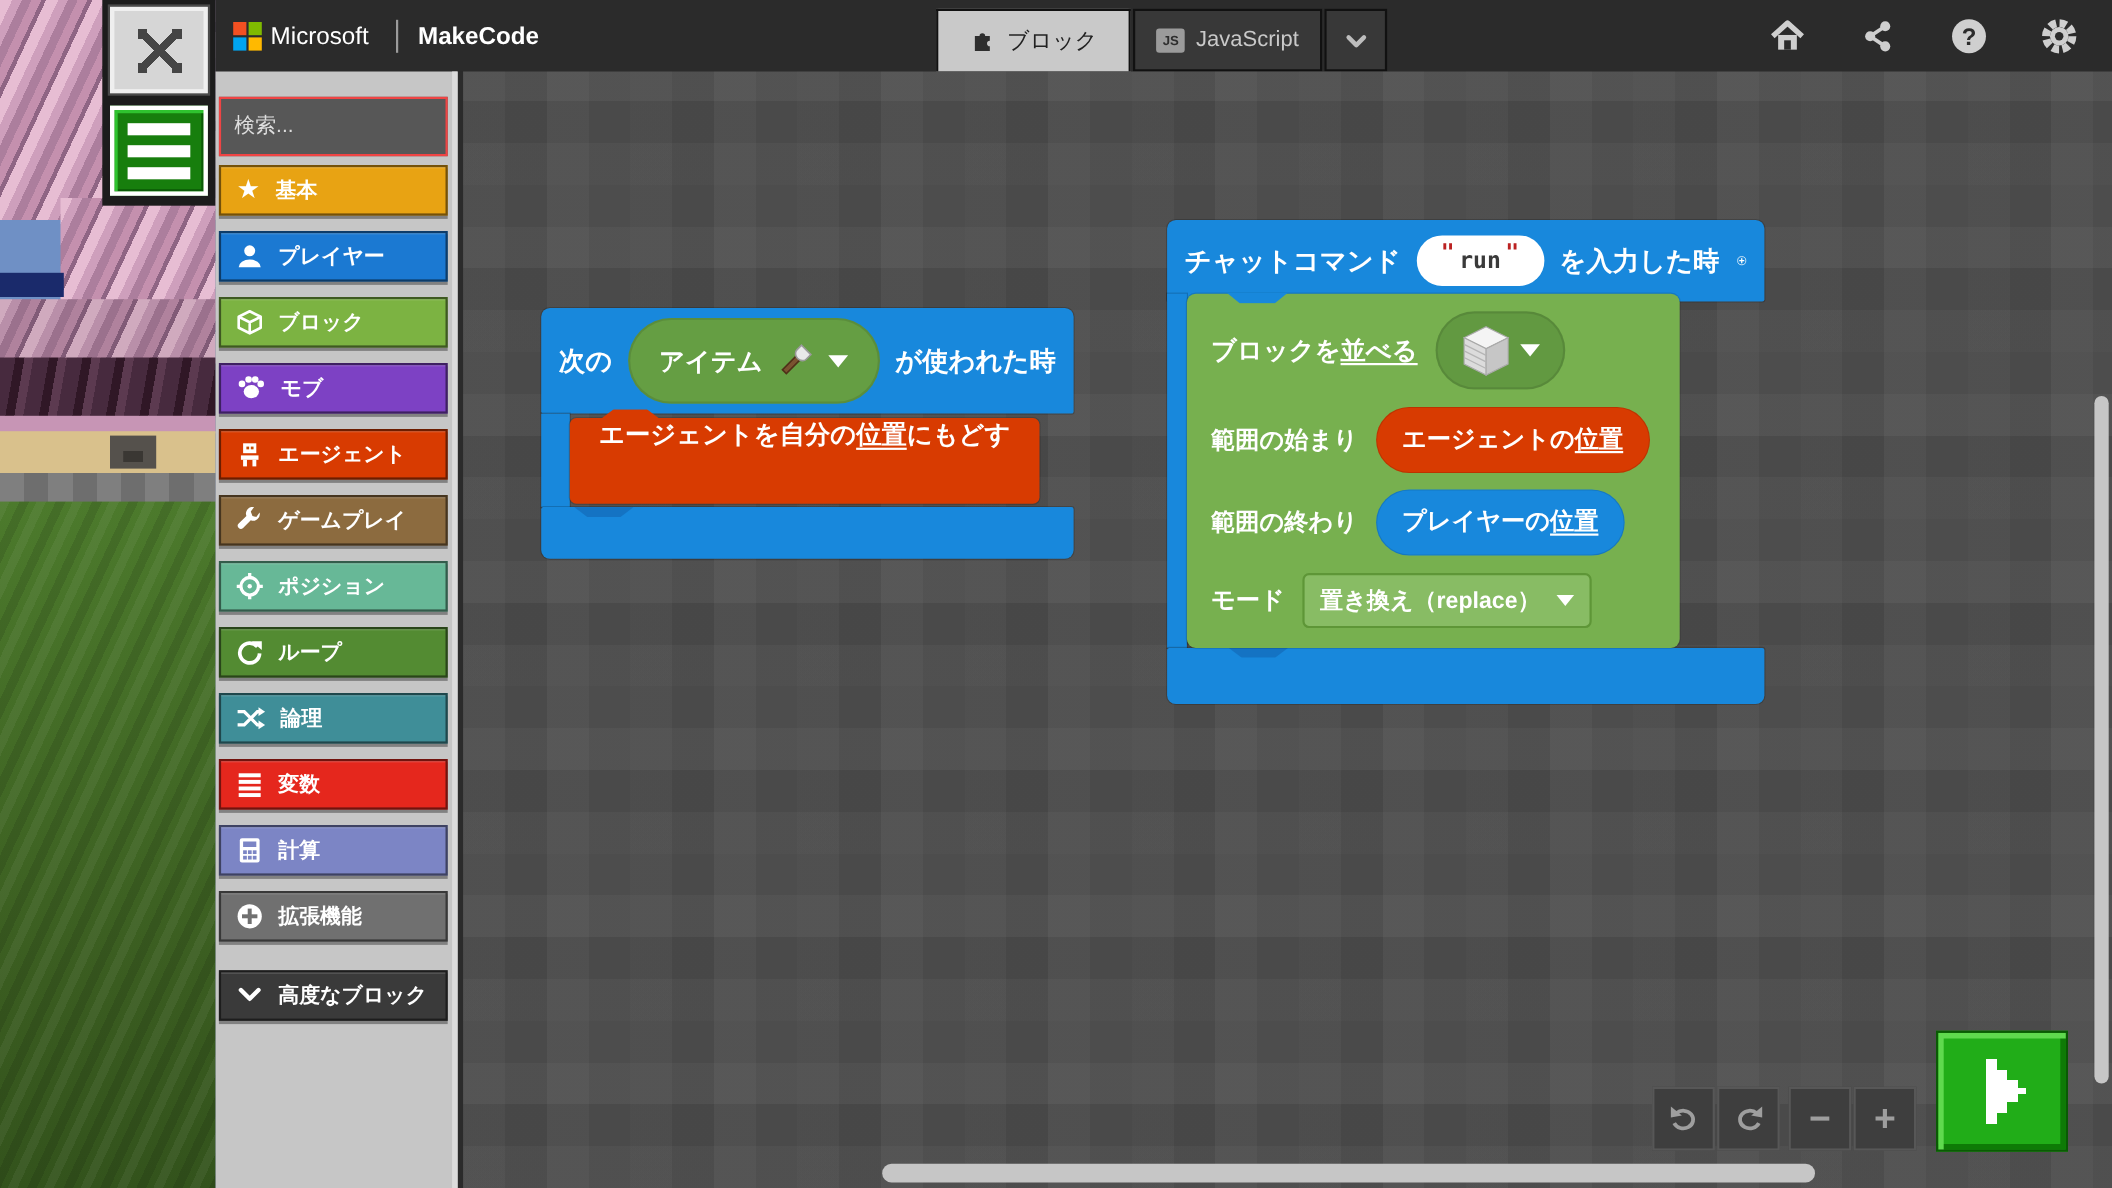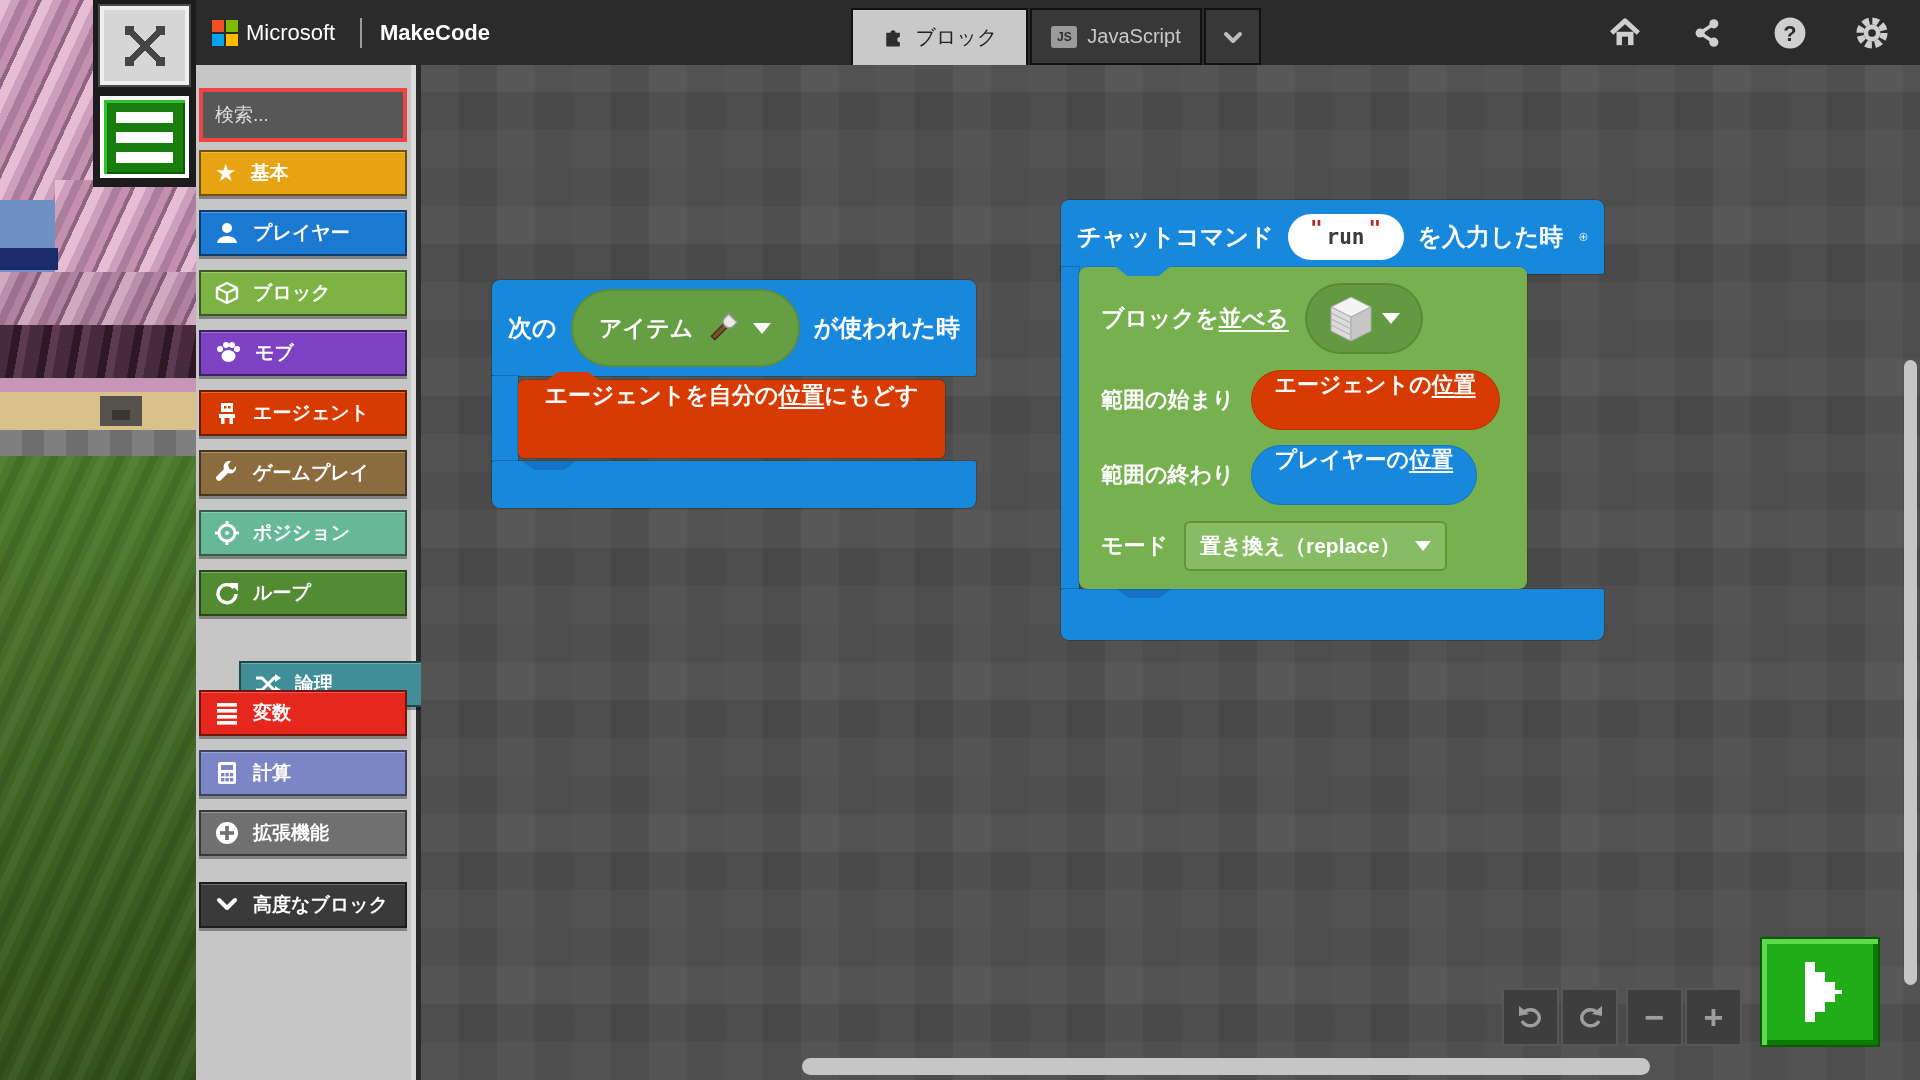--- a/index.html
+++ b/index.html
@@ -57,21 +57,21 @@
               font-size:12px; font-weight:bold; display:flex; align-items:center; justify-content:center; }
   .tab-caret { left:1008px; top:8px; width:57px; height:57px; background:#383838;
                border:2px solid #111; display:flex; align-items:center; justify-content:center; cursor:pointer; }
 
   .hdr-icon { top:14px; width:38px; height:38px; display:flex; align-items:center; justify-content:center; cursor:pointer; }
 
   
   .sidebar { left:196px; top:65px; width:220px; height:1015px; background:#C6C6C6;
              border-right:5px solid #DCDCDC; }
   .search-box { left:3px; top:23px; width:208px; height:54px; background:#575757;
-                border:4px solid #ef4444; display:flex; align-items:center; }
+                border:2px solid #ef4444; display:flex; align-items:center; }
   .search-box input { flex:1; background:transparent; border:none; outline:none;
                       color:#E8E8E8; font-size:19px; padding:0 12px;
                       font-family:"Liberation Sans","DejaVu Sans",sans-serif; }
   .search-box input::placeholder { color:#DDD; opacity:1; }
   .search-glyph { margin-right:12px; }
 
   .cat { left:3px; width:208px; height:46px; display:flex; align-items:center; gap:14px;
          padding:0 14px; color:#FFF; font-weight:bold; font-size:19px; cursor:pointer;
          border:2px solid rgba(0,0,0,.5);
          box-shadow:0 3px 0 rgba(0,0,0,.35), inset 0 1px 0 rgba(255,255,255,.25); }
@@ -122,22 +122,22 @@
   .run-txt { color:#3A3A3A; font-weight:bold; }
   .plus-circle { margin-left:2px; cursor:pointer; }
 
   .fill-green { left:18px; top:67px; width:448px; height:322px; background:#77B04F;
                 border-radius:8px; cursor:grab; box-shadow:0 0 0 1px rgba(0,0,0,.12);
                 display:flex; flex-direction:column; justify-content:space-between; padding:16px 0 18px 22px; }
   .fill-notch { left:36px; top:-1px; width:56px; height:10px; background:#1888DC;
                 clip-path:polygon(0 0,100% 0,78% 100%,22% 100%); }
   .frow { display:flex; align-items:center; gap:16px; }
   .cube-oval { width:118px; height:71px; padding:0 10px; background:#629941; gap:8px; }
-  .pill { height:60px; border-radius:30px; display:flex; align-items:flex-start; justify-content:center;
-          padding:0 24px; cursor:pointer; box-shadow:inset 0 0 0 1px rgba(0,0,0,.12); }
+  .pill { height:60px; border-radius:30px; display:flex; align-items:flex-end; justify-content:center;
+          padding:16px 24px; cursor:pointer; box-shadow:inset 0 0 0 1px rgba(0,0,0,.12); }
   .mode-field { height:50px; border-radius:6px; background:#88BC64; border:2px solid #5E9637;
                 display:flex; align-items:center; gap:14px; padding:0 14px; cursor:pointer; }
 
   
   .ws-btn { top:923px; width:57px; height:58px; background:#3E3E3E; border:2px solid #575757;
             display:flex; align-items:center; justify-content:center; cursor:pointer;
             color:#9E9E9E; font-size:34px; font-weight:bold; }
   .play-btn { left:1339px; top:872px; width:120px; height:110px; background:#21AD18;
               border:2px solid #0A5A04; cursor:pointer;
               box-shadow:inset 5px 5px 0 #5FD94E, inset -5px -5px 0 #0E7A06;
@@ -312,21 +312,21 @@
       </svg>
       <span>ポジション</span>
     </div>
     <div class="abs cat" style="top: 505px; background-color: rgb(83, 139, 50);">
       <svg width="24" height="24" viewBox="0 0 24 24">
         <path d="M19 7 a9 9 0 1 0 2 6" fill="none" stroke="#FFF" stroke-width="3.4"></path>
         <polygon points="14,2 23,2 23,10" fill="#FFF"></polygon>
       </svg>
       <span>ループ</span>
     </div>
-    <div class="abs cat" style="top: 596px; background-color: rgb(63, 142, 152); margin-left: 40px;">
+    <div class="abs cat" style="top: 565px; background-color: rgb(63, 142, 152);">
       <svg width="26" height="24" viewBox="0 0 26 24">
         <path d="M1 6 h6 l12 12 h4 M1 18 h6 l12 -12 h4" fill="none" stroke="#FFF" stroke-width="3"></path>
         <polygon points="20,2 26,6 20,10" fill="#FFF"></polygon>
           <polygon points="20,14 26,18 20,22" fill="#FFF"></polygon>
       </svg>
       <span>論理</span>
     </div>
     <div class="abs cat" style="top: 625px; background-color: rgb(229, 39, 29);">
       <svg width="24" height="24" viewBox="0 0 24 24">
         <g fill="#FFF">

